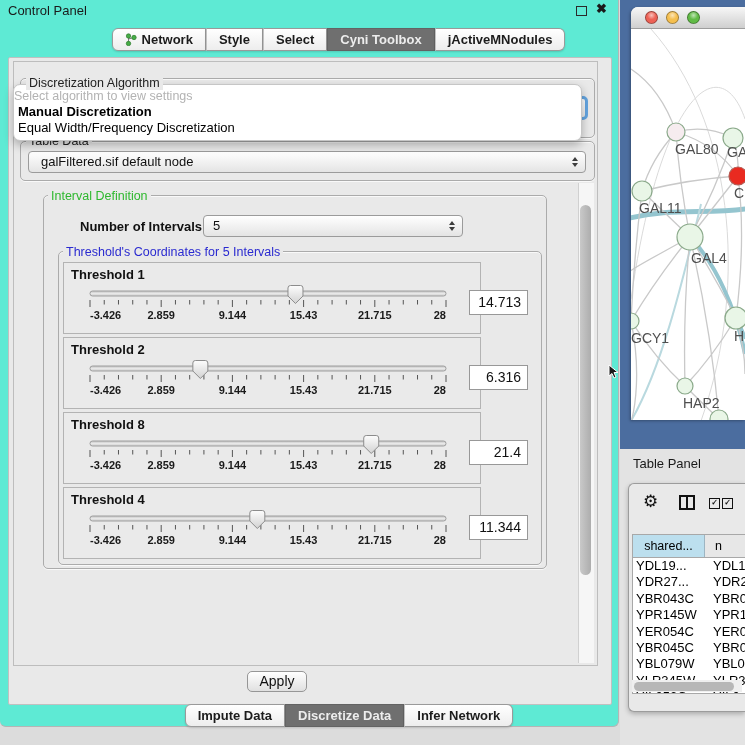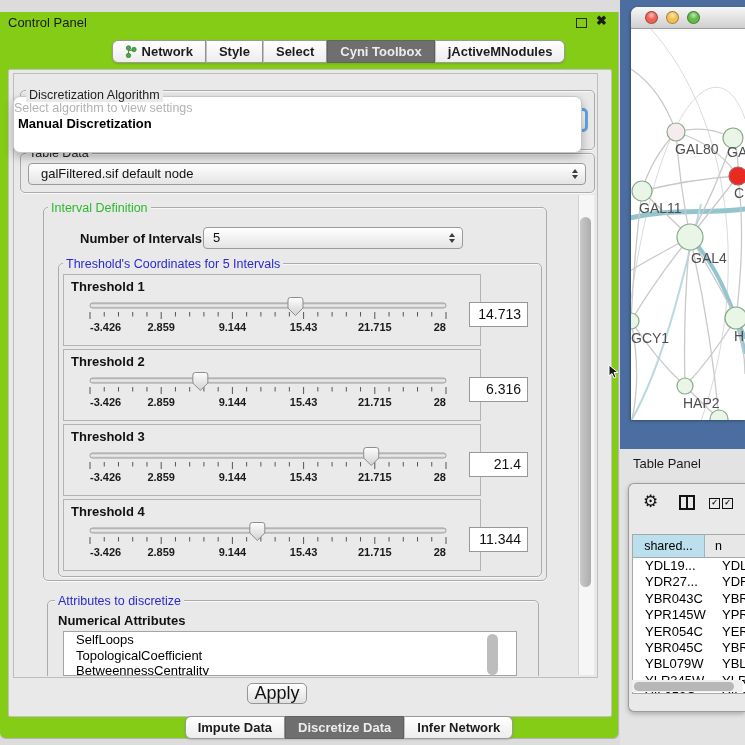--- a/index.html
+++ b/index.html
@@ -1,19 +1,19 @@
 <!DOCTYPE html>
 <html><head>
 <meta charset="utf-8">
 <style>
   html,body{margin:0;padding:0;background:#dcdcdc;font-family:"Liberation Sans",sans-serif;}
   #root{position:relative;width:745px;height:745px;overflow:hidden;background:#dcdcdc;
         -webkit-font-smoothing:antialiased;}
   
-  .cp{position:absolute;left:0;top:12px;width:619px;height:727px;background:#84cc16;
+  .cp{position:absolute;left:0;top:0;width:619px;height:727px;background:#5eead4;
       border:1px solid #b5b5b5;border-left:none;border-top:none;border-radius:0 0 6px 6px;
       box-sizing:border-box;}
   .cp-title{position:absolute;left:8px;top:3px;font-size:13px;color:#1a1a1a;}
   .win-float{position:absolute;right:31px;top:6px;width:9px;height:8px;border:1.5px solid #2a2a2a;}
   .win-close{position:absolute;right:11px;top:1px;font-size:13px;font-weight:bold;color:#1a1a1a;}
   
   .segbar{position:absolute;display:flex;}
   .seg{border:1px solid #9a9a9a;border-left:1px solid #c2c2c2;background:linear-gradient(#ffffff,#ededed);
        font-size:13px;font-weight:bold;color:#1c1c1c;padding:3px 12px;display:flex;align-items:center;gap:5px;
        box-shadow:0 1px 2px rgba(0,0,0,.15);}
@@ -59,21 +59,21 @@
        border:1px solid #989898;box-sizing:border-box;font-size:14px;color:#111;
        text-align:right;padding-right:6px;line-height:23px;}
   
   .attr-list{position:absolute;left:63px;top:619px;width:454px;height:45px;background:#fff;
        border:1px solid #a5a5a5;overflow:hidden;box-sizing:border-box;}
   .attr-item{font-size:13px;line-height:15.5px;padding-left:12px;color:#000;white-space:nowrap;}
   .attr-sb{position:absolute;right:18px;top:2px;width:11px;height:41px;border-radius:6px;
        background:#bdbdbd;}
   
   .apply-btn{position:absolute;left:247px;top:671px;width:60px;height:21px;border-radius:5px;
-       background:linear-gradient(#ffffff,#e0e0e0);border:1px solid #969696;font-size:18px;
+       background:linear-gradient(#ffffff,#e0e0e0);border:1px solid #969696;font-size:14px;
        text-align:center;line-height:19px;color:#111;box-sizing:border-box;}
   
   .desktop{position:absolute;left:620px;top:0;width:125px;height:745px;background:#e3e3e3;}
   .net-frame{position:absolute;left:0;top:0;width:125px;height:449px;background:#4b6d9f;}
   .net-win{position:absolute;left:11px;top:7px;width:114px;height:413px;border-radius:7px 0 0 0;
        overflow:hidden;background:#fff;box-shadow:-1px 1px 3px rgba(0,0,0,.3);}
   .net-titlebar{position:absolute;left:0;top:0;right:0;height:21px;
        background:linear-gradient(#f7f7f7,#cfcfcf);border-bottom:1px solid #9d9d9d;}
   .light{position:absolute;top:4px;width:13px;height:13px;border-radius:50%;box-sizing:border-box;}
   .net-content{position:absolute;left:0;top:22px;right:0;bottom:0;background:#fff;overflow:hidden;}
@@ -90,21 +90,21 @@
   .colsicon:before{content:"";position:absolute;left:5px;top:0;bottom:0;width:2px;background:#111;}
   .cbx{position:absolute;top:14px;width:9px;height:9px;border:1.5px solid #111;font-size:8px;
        line-height:8px;text-align:center;color:#111;font-weight:bold;}
   .tp-table{position:absolute;left:3px;top:50px;width:113px;height:160px;background:#fff;
        border:1px solid #a8a8a8;border-right:none;overflow:hidden;box-sizing:border-box;}
   .tp-head{display:flex;height:22px;border-bottom:1px solid #a8a8a8;}
   .tp-hc1{width:71px;background:#bcdfee;border-right:1px solid #9db5c2;font-size:12.5px;
        text-align:center;line-height:22px;color:#000;}
   .tp-hc2{flex:1;background:#e7e7e7;font-size:12.5px;line-height:22px;padding-left:10px;color:#000;}
   .tp-row{display:flex;height:16.4px;font-size:13px;color:#000;}
-  .tp-c1{width:71px;padding-left:12px;border-right:1px solid transparent;white-space:nowrap;overflow:hidden;}
+  .tp-c1{width:71px;padding-left:3px;border-right:1px solid transparent;white-space:nowrap;overflow:hidden;}
   .tp-c2{flex:1;padding-left:5px;white-space:nowrap;overflow:hidden;}
   .hsb-track{position:absolute;left:3px;top:196px;width:110px;height:12px;background:#efefef;}
   .hsb-thumb{position:absolute;left:2px;top:1.5px;width:100px;height:9px;border-radius:5px;background:#b7b7b7;}
   .cursor{position:absolute;left:608px;top:364px;z-index:200;}
 </style>
 </head>
 <body>
 
 <div id="root">
 
@@ -243,21 +243,21 @@
             <text x="89.2" y="34" text-anchor="middle" font-size="11" font-weight="bold" fill="#1a1a1a" font-family="&quot;Liberation Sans&quot;,sans-serif">2.859</text>
             <text x="160.4" y="34" text-anchor="middle" font-size="11" font-weight="bold" fill="#1a1a1a" font-family="&quot;Liberation Sans&quot;,sans-serif">9.144</text>
             <text x="231.6" y="34" text-anchor="middle" font-size="11" font-weight="bold" fill="#1a1a1a" font-family="&quot;Liberation Sans&quot;,sans-serif">15.43</text>
             <text x="302.8" y="34" text-anchor="middle" font-size="11" font-weight="bold" fill="#1a1a1a" font-family="&quot;Liberation Sans&quot;,sans-serif">21.715</text>
             <text x="374" y="34" text-anchor="end" font-size="11" font-weight="bold" fill="#1a1a1a" font-family="&quot;Liberation Sans&quot;,sans-serif">28</text>
             <path d="M 120.85932030802519 3 Q 120.85932030802519 0.5 123.35932030802519 0.5 L 133.3593203080252 0.5 Q 135.8593203080252 0.5 135.8593203080252 3 L 135.8593203080252 11 L 128.3593203080252 18.5 L 120.85932030802519 11 Z" fill="url(#gthumb)" stroke="#8c8c8c" stroke-width="1"></path>
           </svg>
           <div class="valbox">6.316</div>
         </div>
         <div class="thr-item" style="top: 412px;">
-          <div class="thr-label">Threshold 3</div>
+          <div class="thr-label">Threshold 8</div>
           <svg width="400" height="46" style="position:absolute;left:8px;top:22px;">
             <rect x="18" y="6" width="356" height="5" rx="2.5" fill="url(#gtrack)" stroke="#9e9e9e" stroke-width="1"></rect>
             <line x1="18" y1="15" x2="18" y2="22" stroke="#555" stroke-width="1"></line>
             <line x1="32.24" y1="15" x2="32.24" y2="19.5" stroke="#555" stroke-width="1"></line>
             <line x1="46.480000000000004" y1="15" x2="46.480000000000004" y2="19.5" stroke="#555" stroke-width="1"></line>
             <line x1="60.72" y1="15" x2="60.72" y2="19.5" stroke="#555" stroke-width="1"></line>
             <line x1="74.96000000000001" y1="15" x2="74.96000000000001" y2="19.5" stroke="#555" stroke-width="1"></line>
             <line x1="89.2" y1="15" x2="89.2" y2="22" stroke="#555" stroke-width="1"></line>
             <line x1="103.44" y1="15" x2="103.44" y2="19.5" stroke="#555" stroke-width="1"></line>
             <line x1="117.68" y1="15" x2="117.68" y2="19.5" stroke="#555" stroke-width="1"></line>
@@ -324,31 +324,20 @@
             <text x="160.4" y="34" text-anchor="middle" font-size="11" font-weight="bold" fill="#1a1a1a" font-family="&quot;Liberation Sans&quot;,sans-serif">9.144</text>
             <text x="231.6" y="34" text-anchor="middle" font-size="11" font-weight="bold" fill="#1a1a1a" font-family="&quot;Liberation Sans&quot;,sans-serif">15.43</text>
             <text x="302.8" y="34" text-anchor="middle" font-size="11" font-weight="bold" fill="#1a1a1a" font-family="&quot;Liberation Sans&quot;,sans-serif">21.715</text>
             <text x="374" y="34" text-anchor="end" font-size="11" font-weight="bold" fill="#1a1a1a" font-family="&quot;Liberation Sans&quot;,sans-serif">28</text>
             <path d="M 177.8175077960924 3 Q 177.8175077960924 0.5 180.3175077960924 0.5 L 190.3175077960924 0.5 Q 192.8175077960924 0.5 192.8175077960924 3 L 192.8175077960924 11 L 185.3175077960924 18.5 L 177.8175077960924 11 Z" fill="url(#gthumb)" stroke="#8c8c8c" stroke-width="1"></path>
           </svg>
           <div class="valbox">11.344</div>
         </div>
       </div>
 
-    <div style="position:absolute;left:14px;top:570px;width:582px;height:94px;overflow:hidden;">
-      <div class="grp" style="left:33px;top:18px;width:490px;height:90px;"></div>
-      <div class="legend" style="left:41px;top:12px;color:#2a2ad0;">Attributes to discretize</div>
-      <div style="position:absolute;left:44px;top:31px;font-size:13px;font-weight:bold;color:#111;">Numerical Attributes</div>
-      <div class="attr-list" style="left:49px;top:49px;" id="attr-list">
-        <div class="attr-sb"></div>
-      <div class="attr-item">SelfLoops</div>
-          <div class="attr-item">TopologicalCoefficient</div>
-          <div class="attr-item">BetweennessCentrality</div>
-        </div>
-    </div>
 
     <div class="vsb-track"></div>
     <div class="vsb-thumb"></div>
 
     <div class="apply-btn">Apply</div>
 
     <div class="segbar" id="bottom-tabs" style="top:704px;left:0;width:698px;justify-content:center;">
         <div class="seg">
           <span>Impute Data</span>
         </div>
@@ -356,20 +345,21 @@
           <span>Discretize Data</span>
         </div>
         <div class="seg">
           <span>Infer Network</span>
         </div>
       </div>
 
     <div class="popup">
       <div class="popup-header">Select algorithm to view settings</div>
       <div class="popup-item" style="top:19px;font-weight:bold;">Manual Discretization</div>
+      <div class="popup-item" style="top:35px;">Equal Width/Frequency Discretization</div>
     </div>
   </div>
 
   <div class="desktop">
     <div class="net-frame">
       <div class="net-win">
         <div class="net-titlebar">
           <span class="light" id="light-close" style="left: 14px; background: radial-gradient(circle at 50% 30%, rgba(255, 255, 255, 0.6), transparent 45%), rgb(237, 98, 86); border: 1px solid rgba(0, 0, 0, 0.35);"></span>
           <span class="light" id="light-min" style="left: 35px; background: radial-gradient(circle at 50% 30%, rgba(255, 255, 255, 0.6), transparent 45%), rgb(245, 191, 79); border: 1px solid rgba(0, 0, 0, 0.35);"></span>
           <span class="light" id="light-zoom" style="left: 56px; background: radial-gradient(circle at 50% 30%, rgba(255, 255, 255, 0.6), transparent 45%), rgb(97, 187, 70); border: 1px solid rgba(0, 0, 0, 0.35);"></span>

